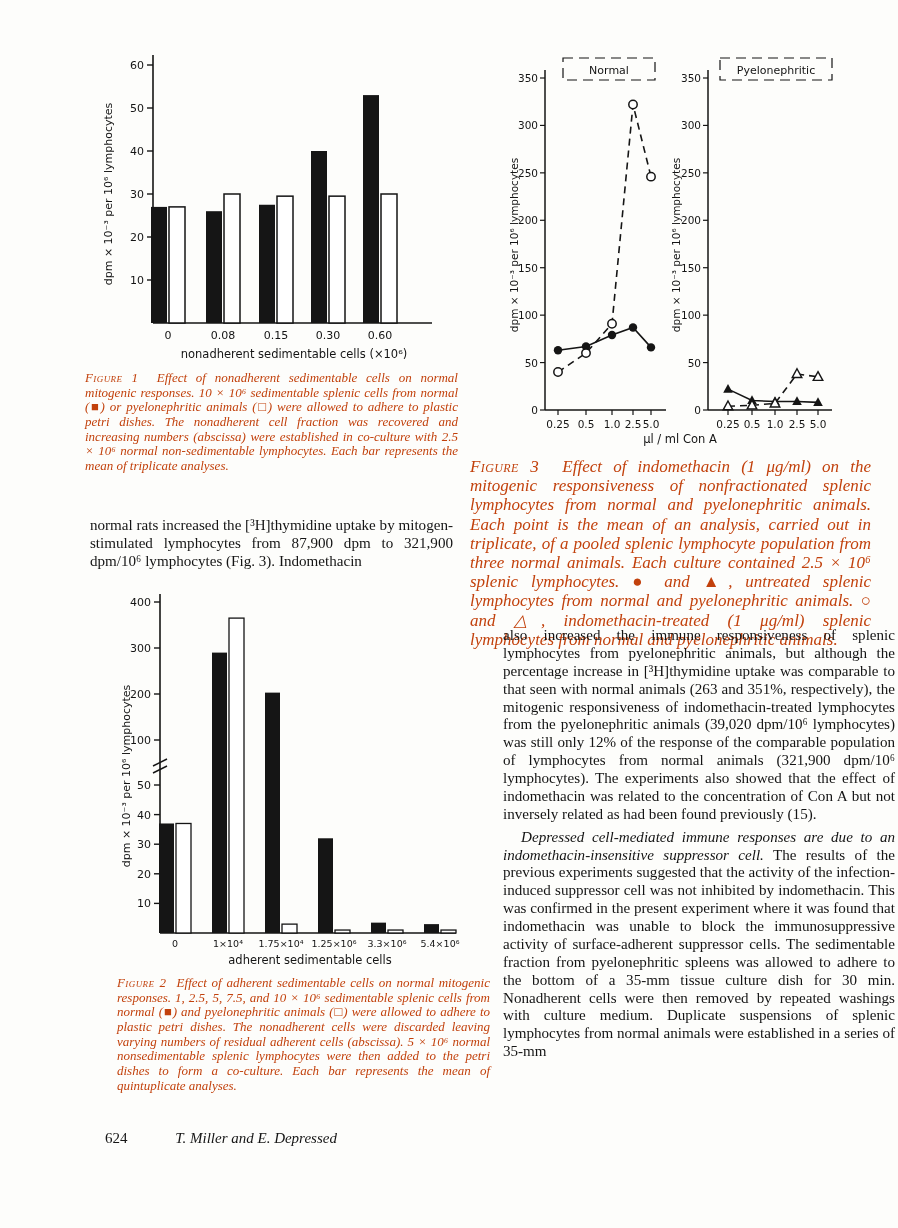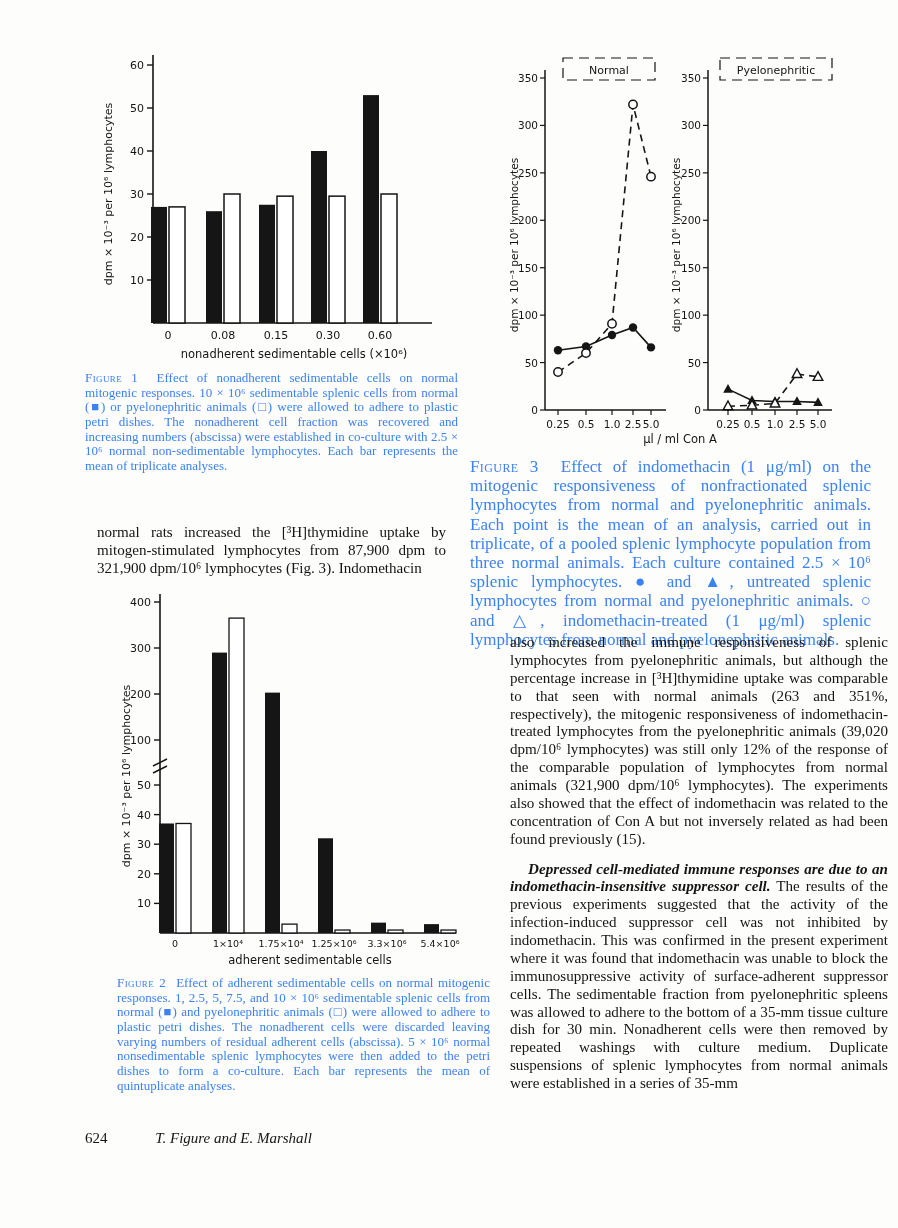--- a/index.html
+++ b/index.html
@@ -1,27 +1,27 @@
 <!DOCTYPE html>
 <html><head>
 <meta charset="utf-8">
 <style>
   html,body{margin:0;padding:0;}
   body{width:898px;height:1228px;background:#fbfbf8;font-family:"Liberation Serif",serif;color:#1b1b1b;}
   .page{position:relative;width:898px;height:1228px;background:#fdfdfb;overflow:hidden;}
   .abs{position:absolute;}
-  .caption{font-size:13px;line-height:1.13;text-align:justify;color:#3b82f6;}
+  .caption{font-size:13px;line-height:1.13;text-align:justify;color:#c2410c;font-style:italic;}
   .caption .figlabel{font-variant:small-caps;letter-spacing:.4px;}
   .caption .figlabel:after{content:"\00a0\00a0";}
   .body-text{font-size:15.1px;line-height:1.185;text-align:justify;color:#141414;}
-  .body-text p{margin:12px;}
+  .body-text p{margin:5px;}
   .body-text p.indent{text-indent:1.2em;}
-  .ital{font-style:italic;font-weight:bold;}
+  .ital{font-style:italic;}
   .footer{font-size:15px;color:#151515;}
-  .footer .pagenum{display:inline-block;}
+  .footer .pagenum{display:inline-block;margin-left:20px;}
   .footer .authors{display:inline-block;margin-left:44px;font-style:italic;}
   svg text{font-family:"DejaVu Sans",sans-serif;fill:#141414;}
 </style>
 </head>
 <body>
 
 <div class="page">
 
   <svg id="fig1-svg" class="abs" style="left:98px;top:42px;" width="352" height="332">
       <g>
@@ -117,21 +117,21 @@
       <text x="192" y="378" font-size="11.5" text-anchor="middle">adherent sedimentable cells</text>
       <text x="12" y="190" font-size="11" text-anchor="middle" transform="rotate(-90 12 190)">dpm × 10⁻³ per 10⁶ lymphocytes</text>
     </svg>
 
   <div class="abs caption" style="left:85px;top:976px;width:373px;margin-left:32px;">
     <span class="figlabel">Figure 2</span><span>Effect of adherent sedimentable cells on normal mitogenic responses. 1, 2.5, 5, 7.5, and 10 × 10⁶ sedimentable splenic cells from normal (■) and pyelonephritic animals (□) were allowed to adhere to plastic petri dishes. The nonadherent cells were discarded leaving varying numbers of residual adherent cells (abscissa). 5 × 10⁶ normal nonsedimentable splenic lymphocytes were then added to the petri dishes to form a co-culture. Each bar represents the mean of quintuplicate analyses.</span>
   </div>
 
   <div class="abs footer" style="left:85px;top:1130px;width:420px;">
     <span class="pagenum">624</span>
-    <span class="authors">T. Figure and E. Marshall</span>
+    <span class="authors">T. Miller and E. Depressed</span>
   </div>
 
   <svg id="fig3-svg" class="abs" style="left:468px;top:50px;" width="426" height="402">
       <g>
         <line x1="77" y1="20" x2="77" y2="360" stroke="#151515" stroke-width="1.5"></line>
         <line x1="77" y1="360" x2="198" y2="360" stroke="#151515" stroke-width="1.5"></line>
         <line x1="72" y1="360" x2="77" y2="360" stroke="#151515" stroke-width="1.2"></line>
         <text x="70" y="364" font-size="10.5" text-anchor="end">0</text>
         <line x1="72" y1="312.57142857142856" x2="77" y2="312.57142857142856" stroke="#151515" stroke-width="1.2"></line>
         <text x="70" y="316.57142857142856" font-size="10.5" text-anchor="end">50</text>

